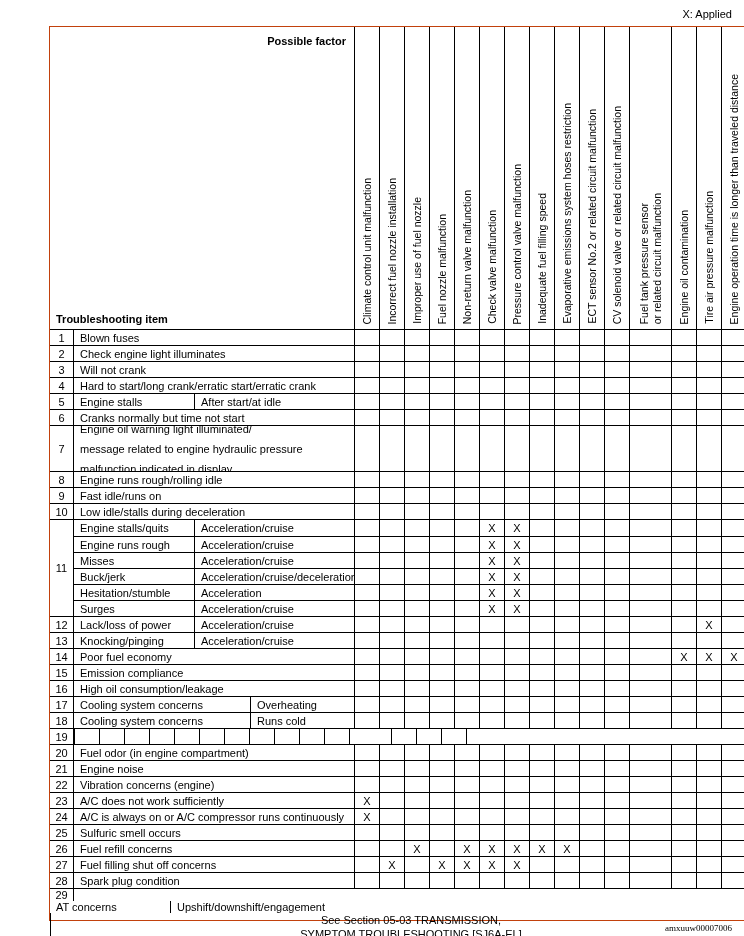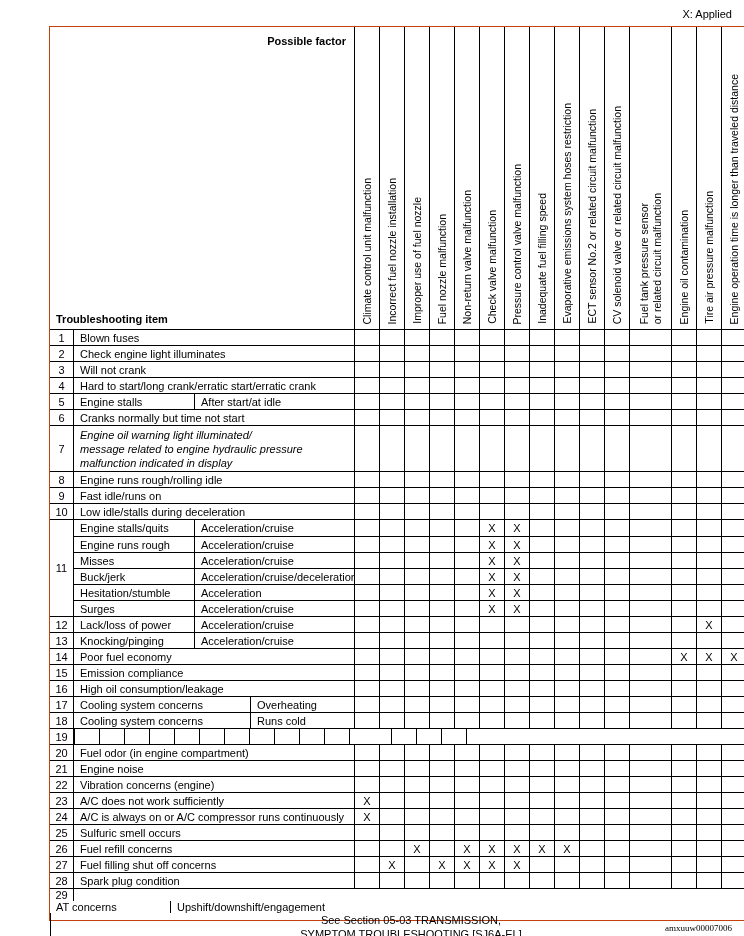--- a/index.html
+++ b/index.html
@@ -43,21 +43,21 @@
     display: flex; align-items: center; justify-content: center;
   }
   .leftarea { width: 280px; flex: none; display: flex; }
   .itemcell {
     font-size: 11px; display: flex; align-items: center; padding-left: 6px;
     overflow: hidden; white-space: nowrap;
   }
   .itemcell.full { width: 280px; }
   .itemcell.split-a { width: 120px; }
   .itemcell.split-b { width: 176px; }
-  .tall3 .itemcell { white-space: pre-line; line-height: 14px; font-style: italic; }
+  .tall3 .itemcell { white-space: pre-line; line-height: 20px; }
   .subcell {
     flex: 1; border-left: 1px solid #000; font-size: 11px;
     display: flex; align-items: center; padding-left: 6px;
     overflow: hidden; white-space: nowrap;
   }
   .fcells { display: flex; flex: none; }
   .fcell {
     width: 25px; flex: none; border-left: 1px solid #000; font-size: 11px;
     display: flex; align-items: center; justify-content: center;
   }

